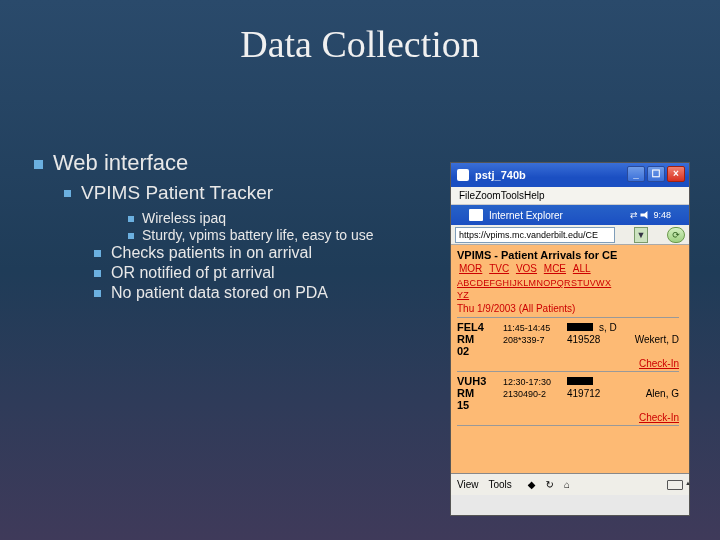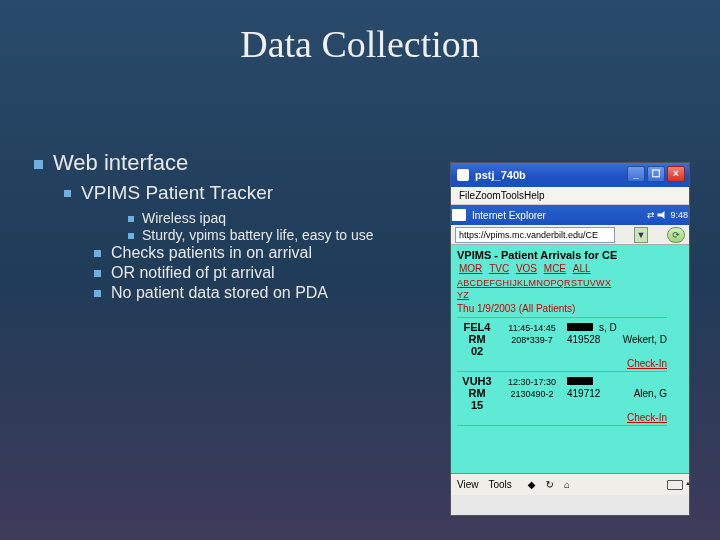--- a/index.html
+++ b/index.html
@@ -68,21 +68,21 @@
     padding: 0 8px;
     border-bottom: 1px solid #ccc;
   }
   .pda-title {
     height: 20px;
     background: linear-gradient(#2762c8,#1b4fc2);
     color: #fff;
     font-size: 10px;
     display: flex;
     align-items: center;
-    padding: 0 1px;
+    padding: 0 18px;
     gap: 6px;
   }
   .pda-flag { width: 14px; height: 12px; background: #fff; border-radius: 1px; position: relative; }
   .pda-time { margin-left: auto; font-size: 9px; display: flex; align-items: center; gap: 3px; }
   .speaker-icon { width: 10px; height: 8px; background: #fff; clip-path: polygon(0 30%,40% 30%,70% 0,70% 100%,40% 70%,0 70%); }
   .url-bar {
     height: 20px;
     display: flex;
     align-items: center;
     background: #efeee8;
@@ -96,28 +96,28 @@
     background: #fff;
     border: 1px solid #7f9db9;
     font-size: 9px;
     color: #000;
     padding: 0 3px;
     display: flex;
     align-items: center;
   }
   .url-chev { width: 14px; height: 16px; background: #cde3c0; border: 1px solid #7a9a6a; font-size: 9px; text-align: center; line-height: 14px; color: #334; }
   .go-btn { width: 18px; height: 16px; background: linear-gradient(#d4f0c0,#9ed080); border: 1px solid #6a9a4a; border-radius: 8px; color: #2a5a1a; font-size: 9px; text-align: center; line-height: 14px; }
-  .pda-body { background: #5eead4; color: #000; font-size: 10px; padding: 4px 22px 0 6px; height: 228px; overflow: hidden; }
+  .pda-body { background: #fdba74; color: #000; font-size: 10px; padding: 4px 10px 0 6px; height: 228px; overflow: hidden; }
   .pda-h { font-weight: bold; font-size: 11px; }
   .dept-links { color: #c00; font-size: 10px; margin: 2px 0 4px 0; }
   .dept-links span { text-decoration: underline; margin: 16px 2px; }
   .alpha { color: #c00; font-size: 9px; text-decoration: underline; letter-spacing: 0.3px; margin-bottom: 2px; word-break: break-all; }
   .date-line { color: #c00; font-size: 10px; margin: 3px 0; }
   .row { border-top: 1px solid #999; padding: 3px 0 2px 0; font-size: 10px; }
-  .row-top { display: flex; gap: 6px; align-items: baseline; text-align: center; }
+  .row-top { display: flex; gap: 6px; align-items: baseline; }
   .room { font-weight: bold; font-size: 11px; width: 40px; }
   .times { font-size: 9px; width: 58px; }
   .blackbar { display: inline-block; width: 26px; height: 8px; background: #000; }
   .pt-name { font-size: 10px; }
   .id2 { font-size: 10px; }
   .surg { font-size: 10px; margin-left: auto; }
   .checkin { color: #c00; text-decoration: underline; font-size: 10px; display: block; text-align: right; margin-top: 1px; }
   .pda-foot {
     height: 22px;
     background: #efeee8;

